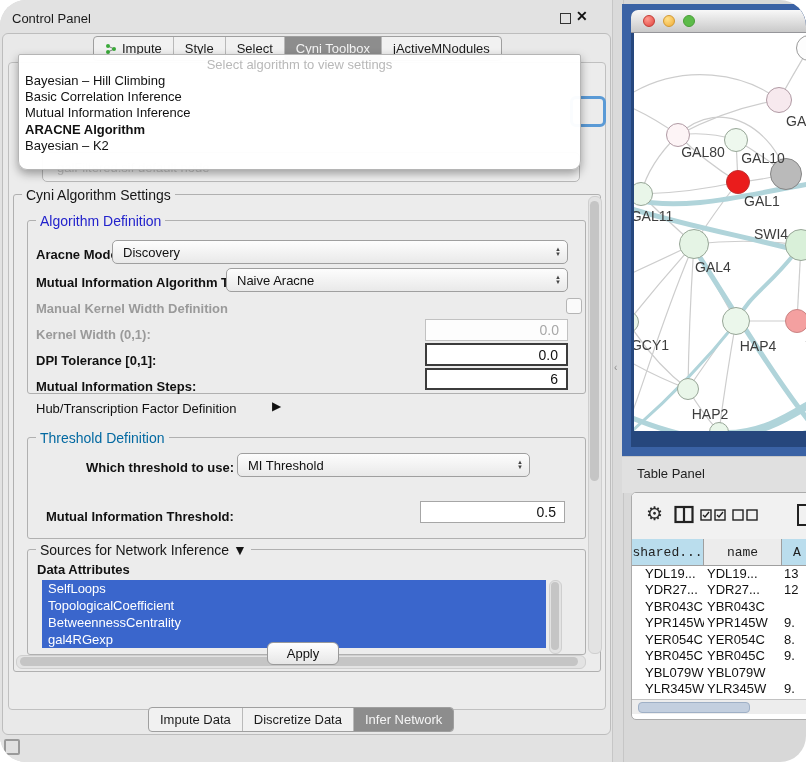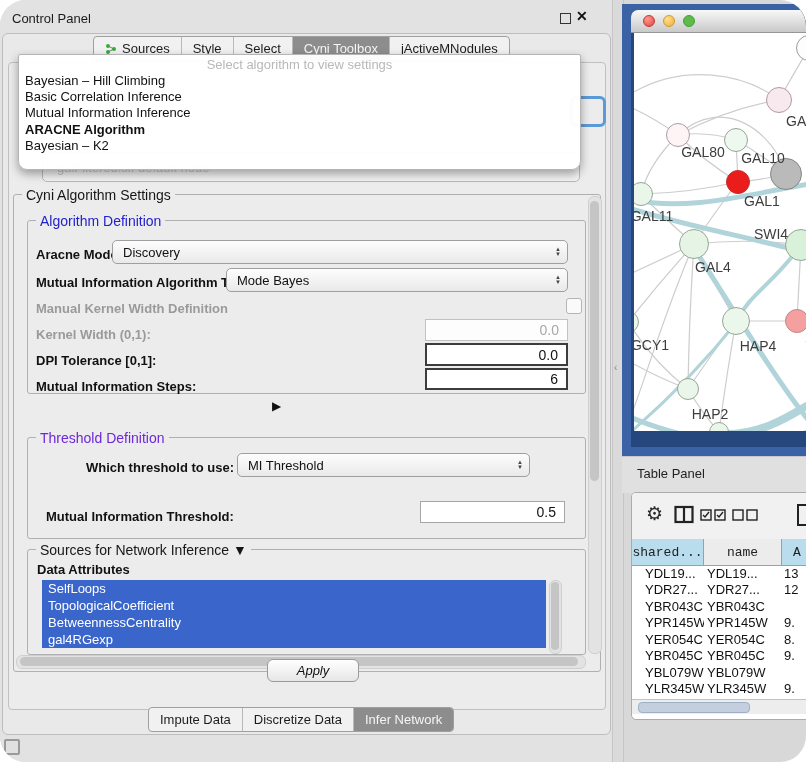--- a/index.html
+++ b/index.html
@@ -13,21 +13,21 @@
   .close-btn{left:576px;top:8px;font-size:14px;font-weight:bold;color:#111;}
   .outer{left:2px;top:33px;width:607px;height:700px;border:1px solid #bdbdbd;border-radius:6px;background:#e9e9e9;}
   .tabbar{display:flex;height:23px;border:1px solid #9f9f9f;border-radius:4px;overflow:hidden;background:#f1f1f1;}
   .tab{padding:0 11px;font-size:13px;color:#1c1c1c;display:flex;align-items:center;gap:5px;border-right:1px solid #b9b9b9;white-space:nowrap;}
   .tab:last-child{border-right:none;}
   .tab.sel{background:#8d8d8d;color:#f5f5f5;}
   .inner{left:8px;top:62px;width:596px;height:646px;background:#ececec;border:1px solid #c0c0c0;border-radius:4px;}
   .groupbox{border:1px solid #b0b0b0;border-radius:3px;}
   .legend{position:absolute;top:-8px;left:8px;background:#ececec;padding:0 4px;font-size:14px;color:#161616;white-space:nowrap;}
   .legend.blue{color:#2222cc;}
-  .legend.green{color:#6d28d9;}
+  .legend.green{color:#0369a1;}
   .flabel{font-size:13px;font-weight:bold;color:#111;white-space:nowrap;}
   .flabel.dis{color:#9a9a9a;}
   .plain{font-size:13px;color:#111;white-space:nowrap;}
   .combo{background:linear-gradient(#fdfdfd,#e9e9e9);border:1px solid #9f9f9f;border-radius:5px;
          display:flex;align-items:center;font-size:13px;color:#111;padding:0 24px 0 10px;box-sizing:border-box;}
   .spin{position:absolute;right:6px;top:50%;transform:translateY(-50%);display:flex;flex-direction:column;
         font-size:6px;line-height:5px;color:#444;}
   .tfield{background:#fff;border:1px solid #a6a6a6;font-size:14px;color:#111;text-align:right;
           padding:0 8px;box-sizing:border-box;font-family:"Liberation Sans",sans-serif;}
   .tfield.focus{border:2px solid #3c3c3c;}
@@ -89,21 +89,21 @@
 
     <div class="abs tabbar" style="left:93px;top:36px;">
       <div class="tab">
         <svg width="12" height="12" viewBox="0 0 12 12">
           <line x1="3" y1="3" x2="9" y2="6" stroke="#7a7a7a" stroke-width="1"></line>
           <line x1="3" y1="9" x2="9" y2="6" stroke="#7a7a7a" stroke-width="1"></line>
           <circle cx="3" cy="3" r="2" fill="#3aaa3a"></circle>
             <circle cx="3" cy="9" r="2" fill="#3aaa3a"></circle>
             <circle cx="9" cy="6" r="2" fill="#3aaa3a"></circle>
         </svg>
-        <span>Sources</span>
+        <span>Impute</span>
       </div>
       <div class="tab">
           <span>Style</span>
         </div>
       <div class="tab">
           <span>Select</span>
         </div>
       <div class="tab sel">
           <span>Cyni Toolbox</span>
         </div>
@@ -130,39 +130,40 @@
     <div class="abs combo" style="left:112px;top:240px;width:456px;height:24px;">
       <span>Discovery</span>
       <span class="spin">
           <span>▲</span>
           <span>▼</span>
         </span>
     </div>
 
     <span class="abs flabel" style="left:36px;top:275px;">Mutual Information Algorithm Type:</span>
     <div class="abs combo" style="left:226px;top:268px;width:342px;height:24px;">
-      <span>Mode Bayes</span>
+      <span>Naive Aracne</span>
       <span class="spin">
           <span>▲</span>
           <span>▼</span>
         </span>
     </div>
 
     <span class="abs flabel dis" style="left:36px;top:301px;">Manual Kernel Width Definition</span>
     <div class="abs checkbox" style="left:566px;top:298px;"></div>
 
     <span class="abs flabel dis" style="left:36px;top:327px;">Kernel Width (0,1):</span>
     <input class="abs tfield dis" style="left: 425px; top: 319px; width: 143px; height: 22px;" readonly="" value="0.0">
 
     <span class="abs flabel" style="left:36px;top:353px;">DPI Tolerance [0,1]:</span>
     <input class="abs tfield focus" style="left: 425px; top: 343px; width: 143px; height: 23px;" readonly="" value="0.0">
 
     <span class="abs flabel" style="left:36px;top:379px;text-align:right;">Mutual Information Steps:</span>
     <input class="abs tfield focus" style="left: 425px; top: 368px; width: 143px; height: 22px;" readonly="" value="6">
 
+    <span class="abs plain" style="left:36px;top:401px;">Hub/Transcription Factor Definition</span>
     <span class="abs" style="left:272px;top:399px;font-size:12px;color:#111;">▶</span>
 
     <div class="abs groupbox" style="left:27px;top:437px;width:557px;height:100px;">
       <span class="legend green">Threshold Definition</span>
     </div>
     <span class="abs flabel" style="left:86px;top:460px;">Which threshold to use:</span>
     <div class="abs combo" style="left:237px;top:453px;width:293px;height:24px;">
       <span>MI Threshold</span>
       <span class="spin">
           <span>▲</span>
@@ -189,21 +190,21 @@
       <div class="thumb" style="position:absolute;left:1px;top:1px;width:8px;height:68px;"></div>
     </div>
 
     <div class="abs vtrack" style="left:588px;top:196px;width:12px;height:456px;">
       <div class="thumb" style="position:absolute;left:1px;top:4px;width:9px;height:280px;"></div>
     </div>
     <div class="abs vtrack" style="left:16px;top:655px;width:568px;height:12px;">
       <div class="thumb" style="position:absolute;left:3px;top:1px;width:558px;height:9px;"></div>
     </div>
 
-    <button class="abs applybtn" style="left:267px;top:659px;width:92px;height:23px;font-style:italic;">Apply</button>
+    <button class="abs applybtn" style="left:267px;top:642px;width:72px;height:23px;">Apply</button>
 
     <div class="abs tabbar" style="left:148px;top:707px;">
       <div class="tab">
           <span>Impute Data</span>
         </div>
       <div class="tab">
           <span>Discretize Data</span>
         </div>
       <div class="tab sel">
           <span>Infer Network</span>

